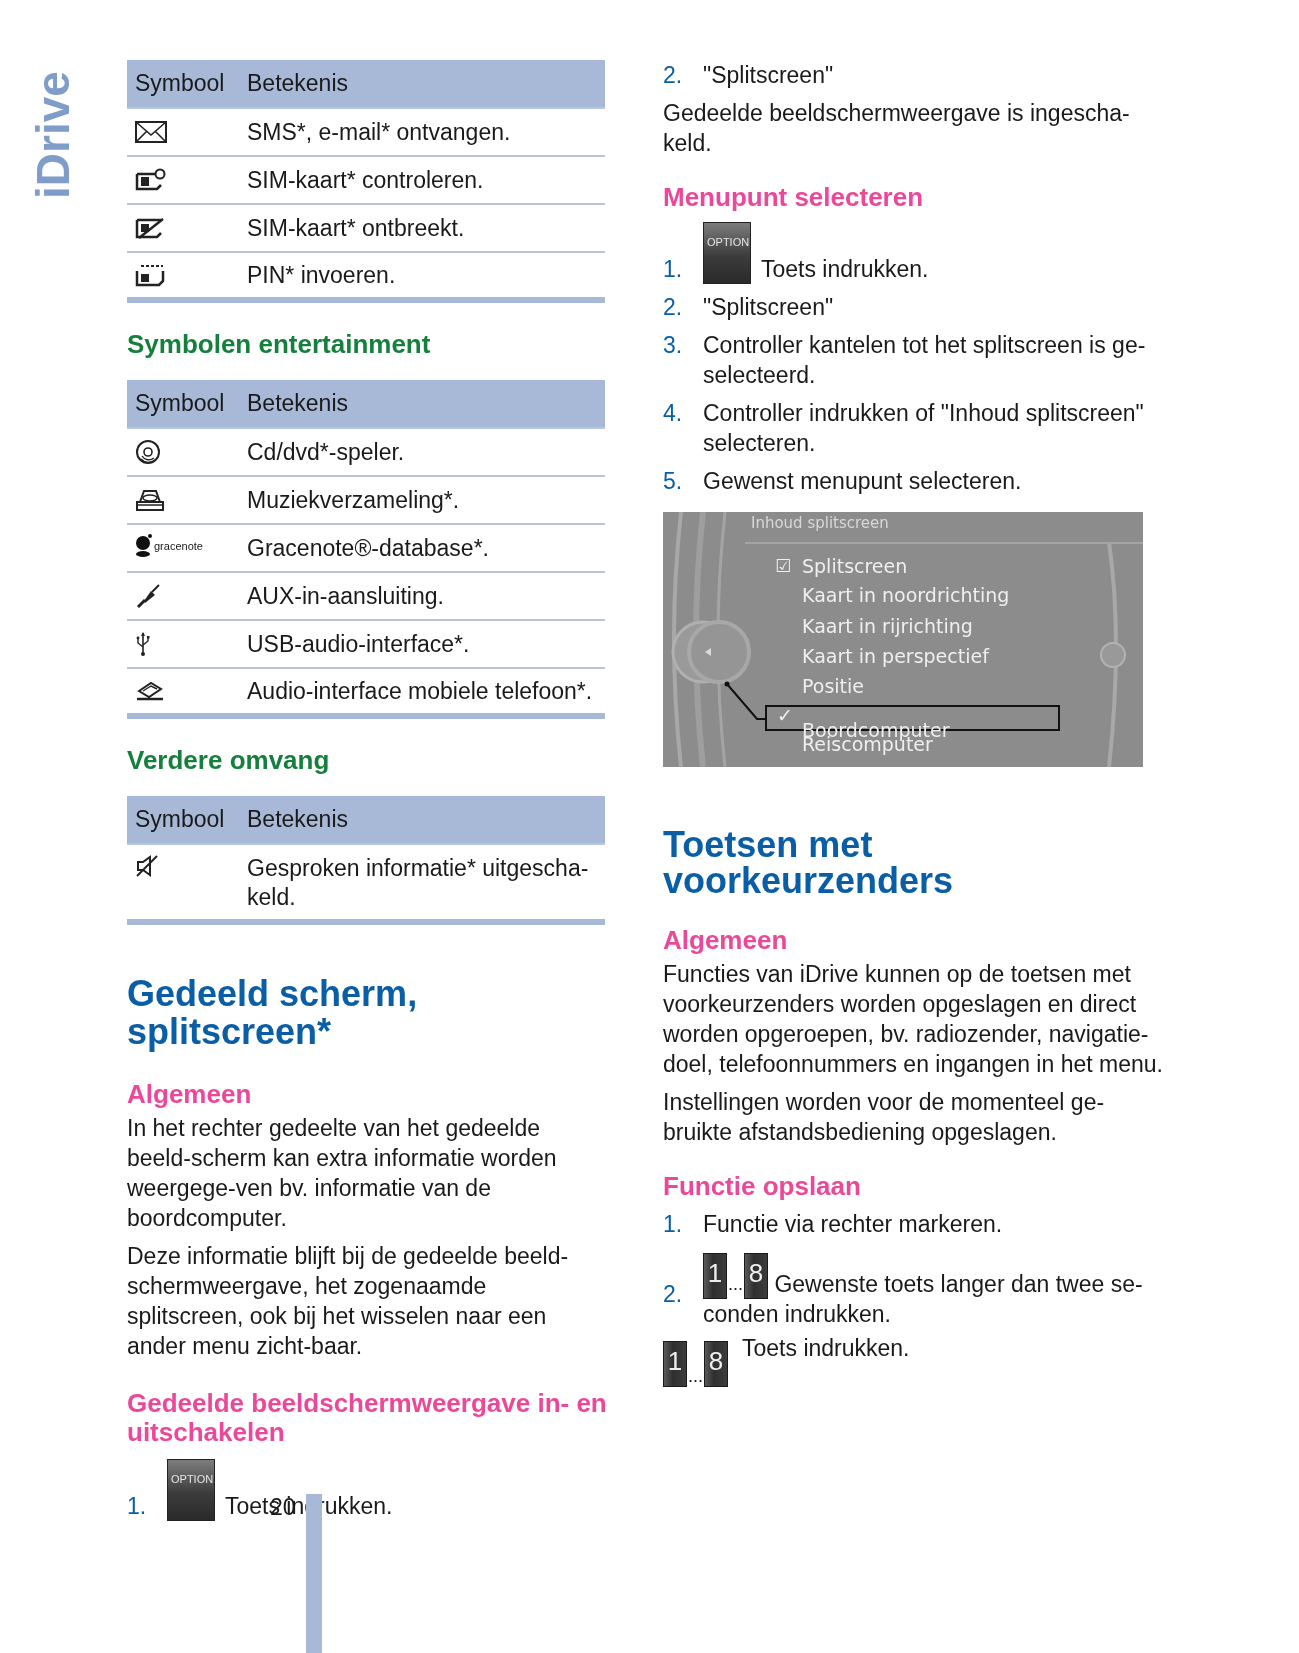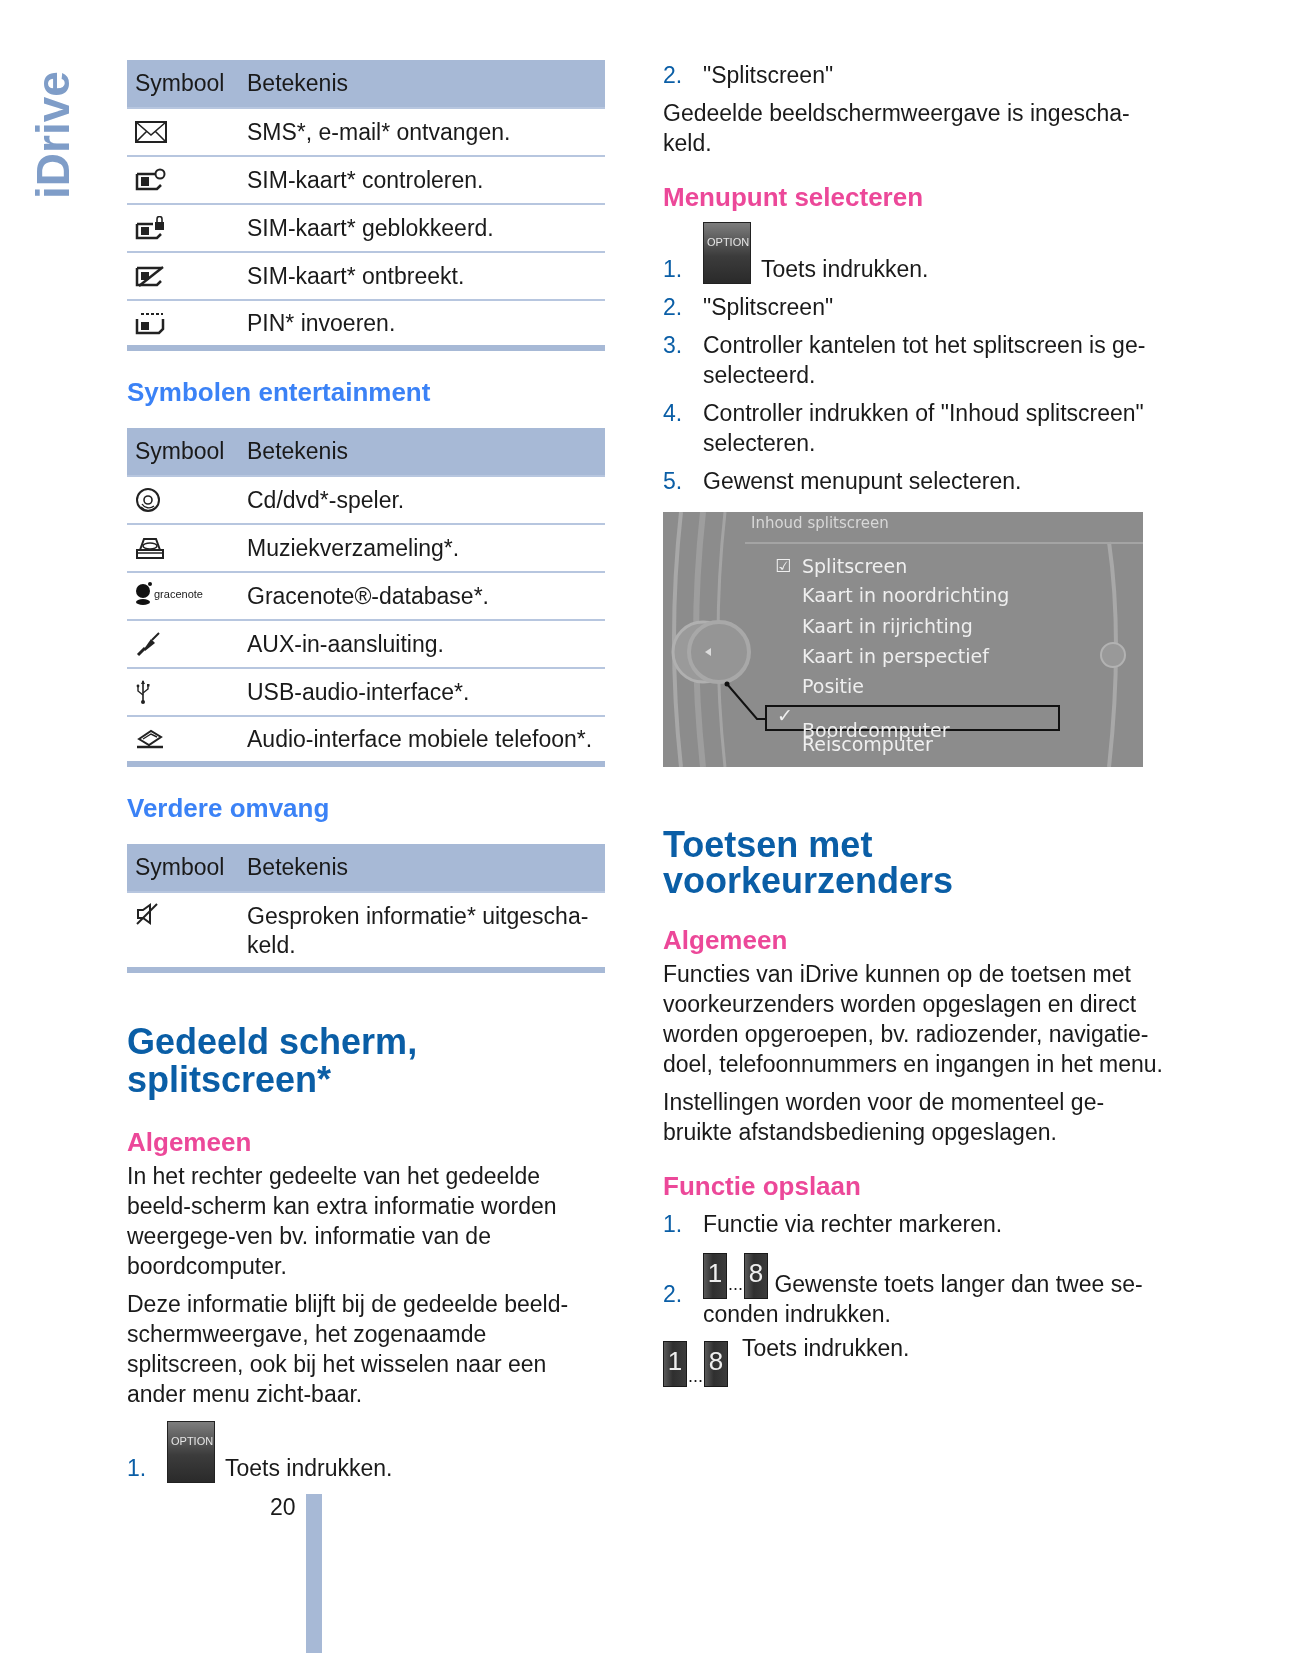--- a/index.html
+++ b/index.html
@@ -16,21 +16,21 @@
 
   table.sym { width: 505px; border-collapse: collapse; font-size: 23px; }
   table.sym th { background: #a7b9d6; text-align: left; font-weight: normal; height: 48px; padding: 0 0 0 8px; }
   table.sym th:first-child { width: 112px; }
   table.sym td { height: 48px; border-top: 2px solid #b7c6df; padding: 0 0 0 8px; vertical-align: middle; }
   table.sym td.desc { padding-left: 8px; }
   table.sym tr.last td { border-bottom: 6px solid #a7b9d6; }
   table.sym td.icon { padding-left: 8px; }
   table.sym tr.multi td { height: 78px; vertical-align: top; padding-top: 9px; line-height: 29px; }
 
-  .sub-light { color: #3b82f6; font-weight: bold; font-size: 26px; }
+  .sub-light { color: #15803d; font-weight: bold; font-size: 26px; }
   .h1 { color: #0a5ea6; font-weight: bold; font-size: 36px; line-height: 38px; }
   .h2 { color: #ec4899; font-weight: bold; font-size: 26px; line-height: 30px; }
   p.body { font-size: 23px; line-height: 30px; }
   .step { display: flex; font-size: 23px; line-height: 30px; }
   .step .num { color: #0a5ea6; width: 40px; flex: none; }
   .step .txt { flex: 1; }
 
   .opt-btn { display: inline-block; width: 48px; height: 62px; background: linear-gradient(#7d7d7d, #3c3c3c 55%, #2a2a2a);
     border: 1px solid #222; color: #e5e5e5; font-size: 11px; padding: 4px 2px 0 3px; vertical-align: bottom; margin-right: 10px; font-family: "Liberation Sans", sans-serif; }
   .key { display: inline-block; width: 24px; height: 46px; background: linear-gradient(90deg,#5a5a5a,#2f2f2f 40%,#3c3c3c);
@@ -67,29 +67,20 @@
               </svg></span></td>
       <td class="desc">SMS*, e-mail* ontvangen.</td>
     </tr>
     <tr>
       <td class="icon"><span><svg class="ic" width="32" height="24" viewBox="0 0 32 24">
                 <path d="M2 6 H20 M2 6 V21 H22 L26 17" fill="none" stroke="#222" stroke-width="2.5"></path>
                 <rect x="6" y="9" width="8" height="9" fill="#222"></rect>
                 <circle cx="25" cy="6" r="4.5" fill="none" stroke="#222" stroke-width="2"></circle>
               </svg></span></td>
       <td class="desc">SIM-kaart* controleren.</td>
-    </tr>
-    <tr>
-      <td class="icon"><span><svg class="ic" width="32" height="24" viewBox="0 0 32 24">
-                <path d="M2 8 H18 M2 8 V22 H22 L26 18" fill="none" stroke="#222" stroke-width="2.5"></path>
-                <rect x="6" y="11" width="8" height="8" fill="#222"></rect>
-                <rect x="20" y="6" width="9" height="8" fill="#222"></rect>
-                <path d="M22 6 V3 a2.5 2.5 0 0 1 5 0 V6" fill="none" stroke="#222" stroke-width="1.6"></path>
-              </svg></span></td>
-      <td class="desc">SIM-kaart* geblokkeerd.</td>
     </tr>
     <tr>
       <td class="icon"><span><svg class="ic" width="32" height="24" viewBox="0 0 32 24">
                 <path d="M2 4 H26 M2 4 V21 H22 L26 17" fill="none" stroke="#222" stroke-width="2.5"></path>
                 <rect x="6" y="8" width="8" height="8" fill="#222"></rect>
                 <path d="M4 22 L28 3" stroke="#222" stroke-width="2.5"></path>
               </svg></span></td>
       <td class="desc">SIM-kaart* ontbreekt.</td>
     </tr>
     <tr class="last">
@@ -186,20 +177,21 @@
       <td class="desc">Gesproken informatie* uitgescha-keld.</td>
     </tr>
   </tbody>
     </table>
 
   <div class="h1" style="margin-top:50px;">Gedeeld scherm, splitscreen*</div>
   <div class="h2" style="margin-top:28px;">Algemeen</div>
   <p class="body" style="margin-top:4px;">In het rechter gedeelte van het gedeelde beeld-scherm kan extra informatie worden weergege-ven bv. informatie van de boordcomputer.</p>
   <p class="body" style="margin-top:8px;">Deze informatie blijft bij de gedeelde beeld-schermweergave, het zogenaamde splitscreen, ook bij het wisselen naar een ander menu zicht-baar.</p>
 
+  <div class="h2" style="margin-top:28px; line-height:29px;">Gedeelde beeldschermweergave in- en uitschakelen</div>
   <div class="step" style="margin-top:12px; align-items:flex-end;">
     <span class="num">1.</span>
     <span class="txt"><span class="opt-btn">OPTION</span><span>Toets indrukken.</span></span>
   </div>
 </div>
 
 <div class="col col-right" style="left:663px; top:60px; width:500px;">
   <div class="step">
     <span class="num">2.</span>
     <span class="txt">"Splitscreen"</span>

